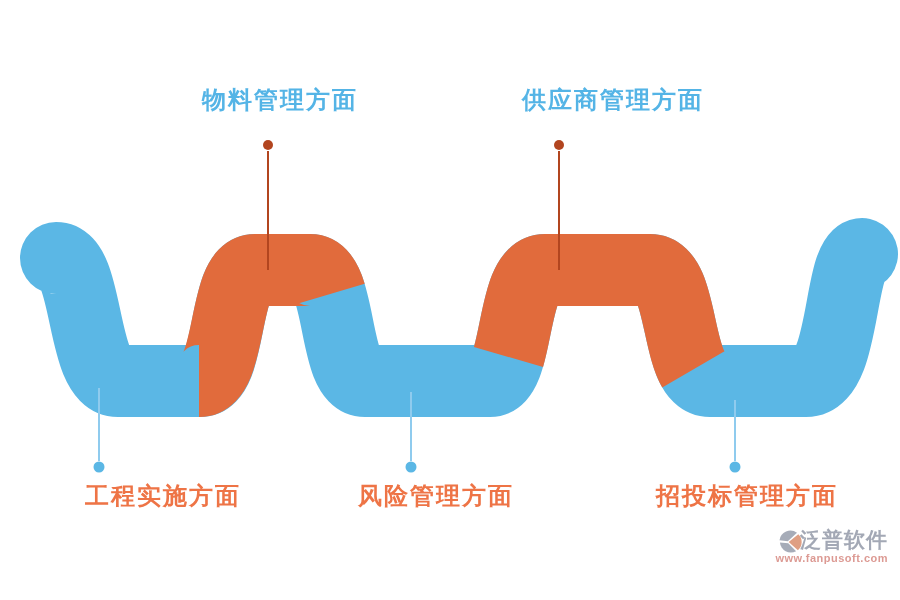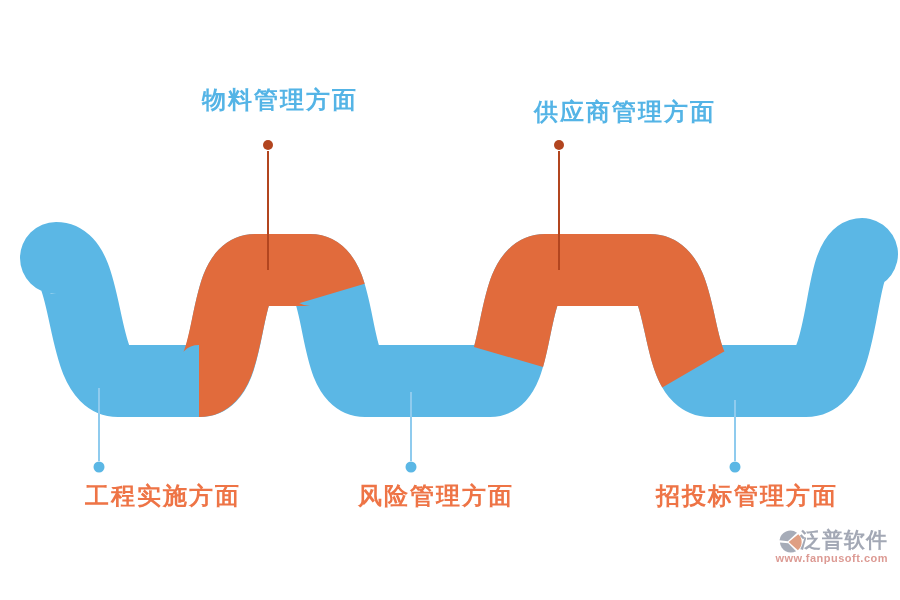--- a/index.html
+++ b/index.html
@@ -54,21 +54,21 @@
 
     <line x1="411" y1="392" x2="411" y2="461" stroke-width="2" stroke="#8fcbee"></line>
     <circle cx="411" cy="467" r="5.5" fill="#5bb7e5"></circle>
 
     <line x1="735" y1="400" x2="735" y2="461" stroke-width="2" stroke="#8fcbee"></line>
     <circle cx="735" cy="467" r="5.5" fill="#5bb7e5"></circle>
   </svg>
 
   <div class="callout-label label-top" style="left:280px;top:88px;">物料管理方面</div>
 
-  <div class="callout-label label-top" style="left:613px;top:100px;margin-left:12px;">供应商管理方面</div>
+  <div class="callout-label label-top" style="left:613px;top:88px;">供应商管理方面</div>
 
   <div class="callout-label label-bottom" style="left:163px;top:484px;">工程实施方面</div>
 
   <div class="callout-label label-bottom" style="left:747px;top:484px;">招投标管理方面</div>
 
   <div class="callout-label label-bottom" style="left:436px;top:484px;">风险管理方面</div>
 
   <div class="watermark">
     <div class="wm-row">
       <svg width="30" height="28" viewBox="0 0 32 32">

